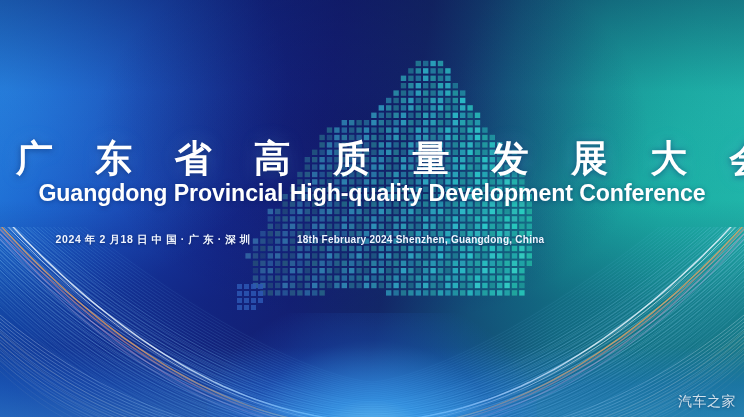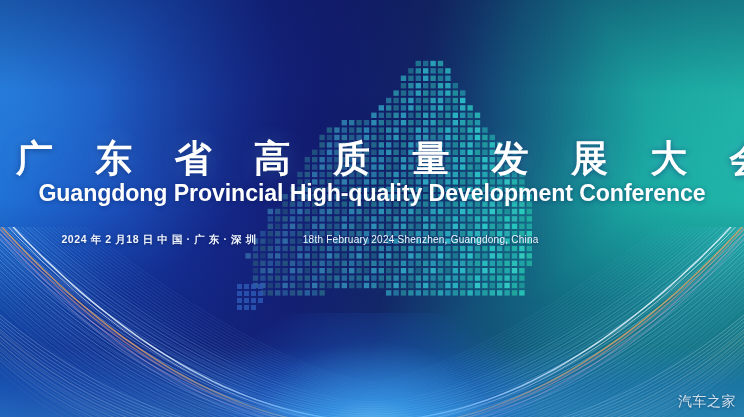--- a/index.html
+++ b/index.html
@@ -120,21 +120,21 @@
     color:#f2f6ff;
     letter-spacing:0.6px;
     font-weight:bold;
     text-shadow:0 1px 3px rgba(0,20,70,0.55);
   }
   .meta-sep{ width:46px; }
   .meta-en{
     font-size:10px;
     color:#eef4ff;
     letter-spacing:0.25px;
-    font-weight:normal;
+    font-weight:bold;
     text-shadow:0 1px 3px rgba(0,20,70,0.55);
   }
 
   
   .watermark{
     position:absolute;right:8px;bottom:6px;
     font-size:14px;
     font-weight:normal;
     color:rgba(255,255,255,0.80);
     letter-spacing:0.5px;

